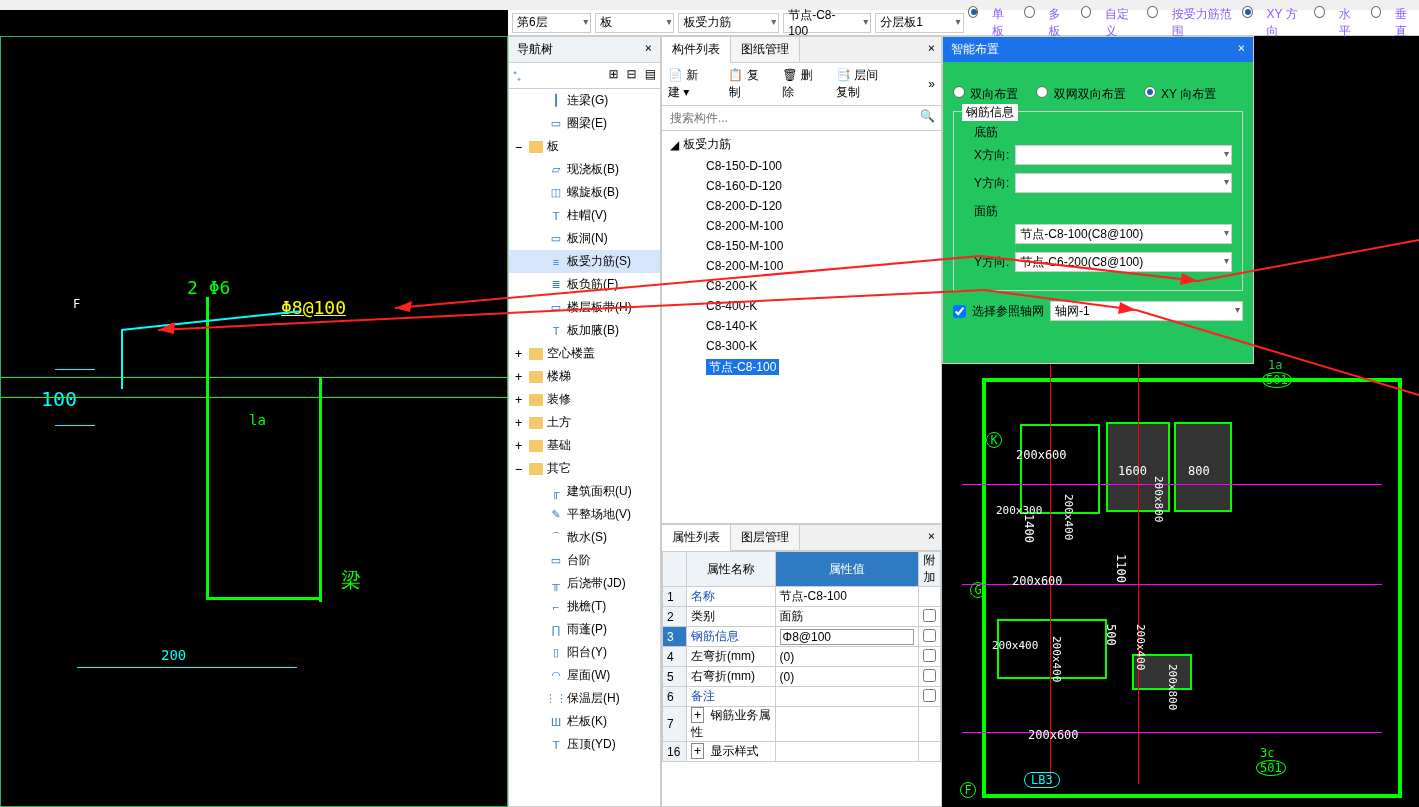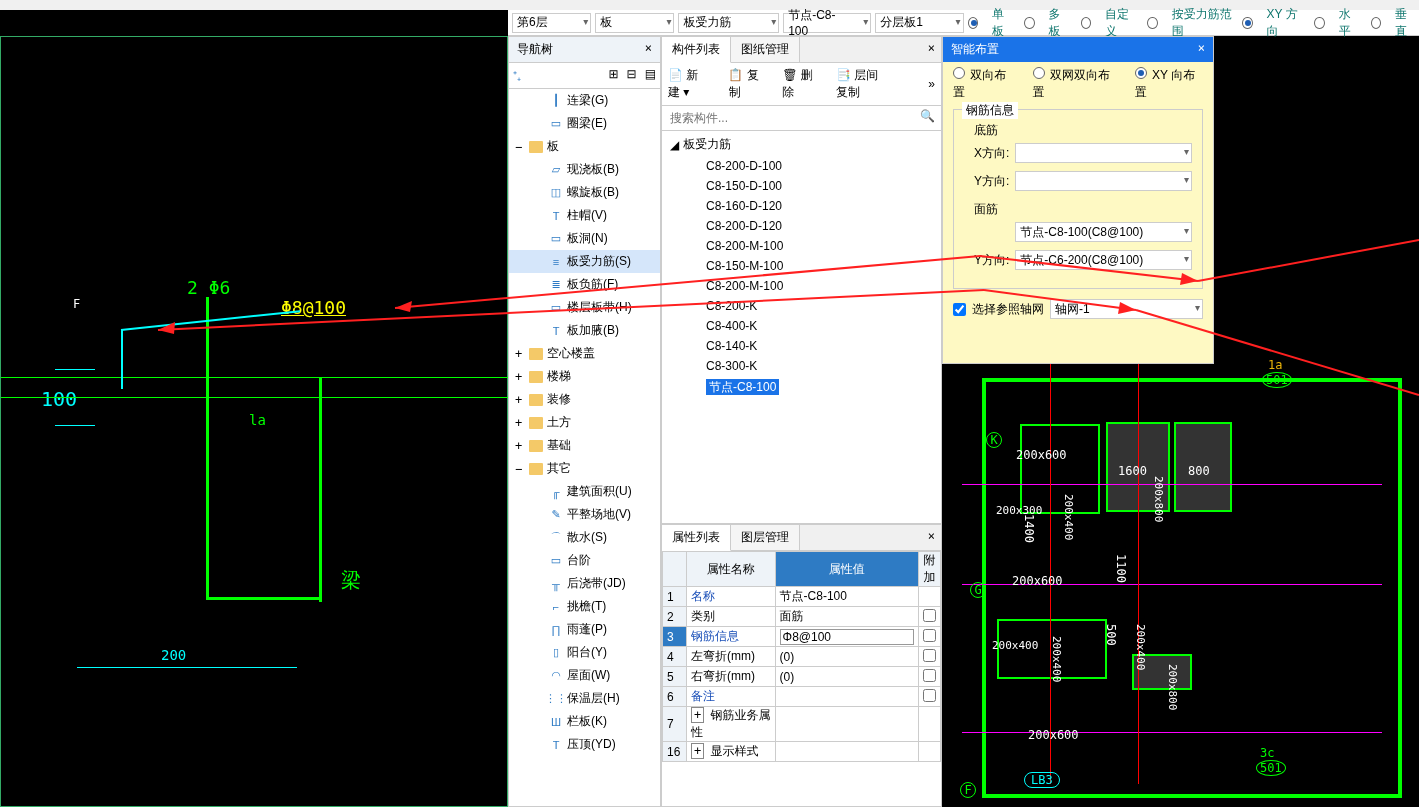--- a/index.html
+++ b/index.html
@@ -4,21 +4,21 @@
 <style>
 * { margin: 0; padding: 0; box-sizing: border-box; font-family: "Microsoft YaHei", sans-serif; font-size: 12px; }
 body { background: #000; width: 1419px; height: 807px; position: relative; overflow: hidden; }
 
 
 .top-bar { position: absolute; top: 0; left: 0; right: 0; height: 10px; background: #f0f0f0; }
 .dropdown-bar { position: absolute; top: 10px; left: 508px; right: 0; height: 26px; background: #fff; display: flex; align-items: center; gap: 4px; padding: 0 4px; border-bottom: 1px solid #ccc; }
 .dd { border: 1px solid #ccc; background: #fff; height: 20px; padding: 0 16px 0 4px; position: relative; display: flex; align-items: center; }
 .dd::after { content: "▾"; position: absolute; right: 2px; top: 2px; color: #666; font-size: 10px; }
 
-.radio-group { display: flex; align-items: center; gap: 12px; color: #0f766e; }
+.radio-group { display: flex; align-items: flex-start; gap: 12px; color: #8b5cf6; }
 .radio { width: 12px; height: 12px; border-radius: 50%; border: 1px solid #666; display: inline-block; margin-right: 2px; background: #fff; position: relative; }
 .radio.checked::after { content: ""; position: absolute; width: 6px; height: 6px; background: #1e5eb3; border-radius: 50%; top: 2px; left: 2px; }
 
 
 .cad-left { position: absolute; top: 36px; left: 0; width: 508px; bottom: 0; background: #000; border: 1px solid #3a6; }
 
 
 .nav-panel { position: absolute; top: 36px; left: 508px; width: 153px; bottom: 0; background: #fff; border: 1px solid #ccc; }
 .nav-header { background: #eef3f8; border-bottom: 1px solid #ccc; padding: 4px 8px; display: flex; justify-content: space-between; }
 .nav-toolbar { border-bottom: 1px solid #ccc; padding: 4px; display: flex; gap: 8px; justify-content: flex-start; }
@@ -50,23 +50,23 @@
 .prop-table th { background: #eef3f8; font-weight: normal; text-align: center; }
 .prop-table th.sel-col { background: #2e7bc4; color: #fff; }
 .row-num { background: #eef3f8; text-align: center; width: 24px; }
 .row-num.active { background: #2e7bc4; color: #fff; }
 .blue-text { color: #1a4fb8; }
 .chk-cell { text-align: center; }
 .chk-cell input { margin: 0 auto; }
 .prop-input { border: 1px solid #999; padding: 0 2px; width: 100%; }
 
 
-.smart-panel { position: absolute; top: 36px; left: 942px; width: 272px; height: 328px; background: #fef9c3; border: 1px solid #ccc; z-index: 5; }
+.smart-panel { position: absolute; top: 36px; left: 942px; width: 312px; height: 328px; background: #22c55e; border: 1px solid #ccc; z-index: 5; }
 .smart-header { background: #1a73e8; color: #fff; padding: 4px 8px; display: flex; justify-content: space-between; }
-.smart-body { padding: 5px 10px; }
+.smart-body { padding: 24px 10px; }
 .smart-radio-row { display: flex; gap: 18px; margin-bottom: 8px; }
 .fieldset { border: 1px solid #ccc; padding: 8px 10px 10px; position: relative; margin-bottom: 10px; }
 .fieldset-label { position: absolute; top: -8px; left: 8px; background: #fff; padding: 0 4px; }
 .sub-label { margin: 4px 0 4px 10px; }
 .field-row { display: flex; align-items: center; gap: 6px; margin: 4px 0 8px 10px; }
 .field-row .dd { flex: 1; }
 .check-row { display: flex; align-items: center; gap: 6px; }
 
 
 .cad-right { position: absolute; top: 364px; left: 942px; right: 0; bottom: 0; background: #000; }
@@ -299,21 +299,20 @@
   </div>
   <div class="search-box">
     <input placeholder="搜索构件..." style="">
     <span>🔍</span>
   </div>
   <div class="comp-list" id="comp-list">
       <div class="comp-item group">
         <span>◢</span> 
         <span>板受力筋</span>
       </div>
-      <div class="comp-item"><span>C8-200-D-100</span></div>
       <div class="comp-item"><span>C8-150-D-100</span></div>
       <div class="comp-item"><span>C8-160-D-120</span></div>
       <div class="comp-item"><span>C8-200-D-120</span></div>
       <div class="comp-item"><span>C8-200-M-100</span></div>
       <div class="comp-item"><span>C8-150-M-100</span></div>
       <div class="comp-item"><span>C8-200-M-100</span></div>
       <div class="comp-item"><span>C8-200-K</span></div>
       <div class="comp-item"><span>C8-400-K</span></div>
       <div class="comp-item"><span>C8-140-K</span></div>
       <div class="comp-item"><span>C8-300-K</span></div>
@@ -455,21 +454,21 @@
   <div class="cad-text white" style="left:108px;top:272px;writing-mode:vertical-rl;font-size:11px">200x400</div>
   <div class="cad-text white" style="left:162px;top:260px;writing-mode:vertical-rl">500</div>
   <div class="cad-text white" style="left:192px;top:260px;writing-mode:vertical-rl;font-size:11px">200x400</div>
   <div class="cad-text white" style="left:86px;top:364px">200x600</div>
   <div class="cad-text white" style="left:224px;top:300px;writing-mode:vertical-rl;font-size:11px">200x800</div>
   <div class="cad-text white" style="left:210px;top:112px;writing-mode:vertical-rl;font-size:11px">200x800</div>
   <div class="cad-text" style="left:44px;top:68px;color:#0f0;border:1px solid #0f0;border-radius:50%;width:16px;height:16px;text-align:center">K</div>
   <div class="cad-text" style="left:28px;top:218px;color:#0f0;border:1px solid #0f0;border-radius:50%;width:16px;height:16px;text-align:center">G</div>
   <div class="cad-text" style="left:18px;top:418px;color:#0f0;border:1px solid #0f0;border-radius:50%;width:16px;height:16px;text-align:center">F</div>
   <div class="cad-text cyan" style="left:82px;top:408px;border:1px solid #0ff;border-radius:10px;padding:0 6px">LB3</div>
-  <div class="cad-text" style="left:326px;top:-6px;color:#eab308">1a</div>
+  <div class="cad-text" style="left:326px;top:-6px;color:#22c55e">1a</div>
   <div class="cad-text" style="left:320px;top:8px;color:#0f0;border:1px solid #0f0;border-radius:50%;padding:0 3px">501</div>
   <div class="cad-text" style="left:318px;top:382px;color:#0f0">3c</div>
   <div class="cad-text" style="left:314px;top:396px;color:#0f0;border:1px solid #0f0;border-radius:50%;padding:0 3px">501</div>
 </div>
 
 <svg class="arrow" style="left:0;top:0" width="1419" height="807">
   <line class="arrow-line" x1="395" y1="308" x2="980" y2="256"></line>
   <polygon class="arrow-head" points="395,308 412,301 410,312"></polygon>
   <line class="arrow-line" x1="980" y1="256" x2="1198" y2="281"></line>
   <polygon class="arrow-head" points="1198,281 1182,273 1180,285"></polygon>

